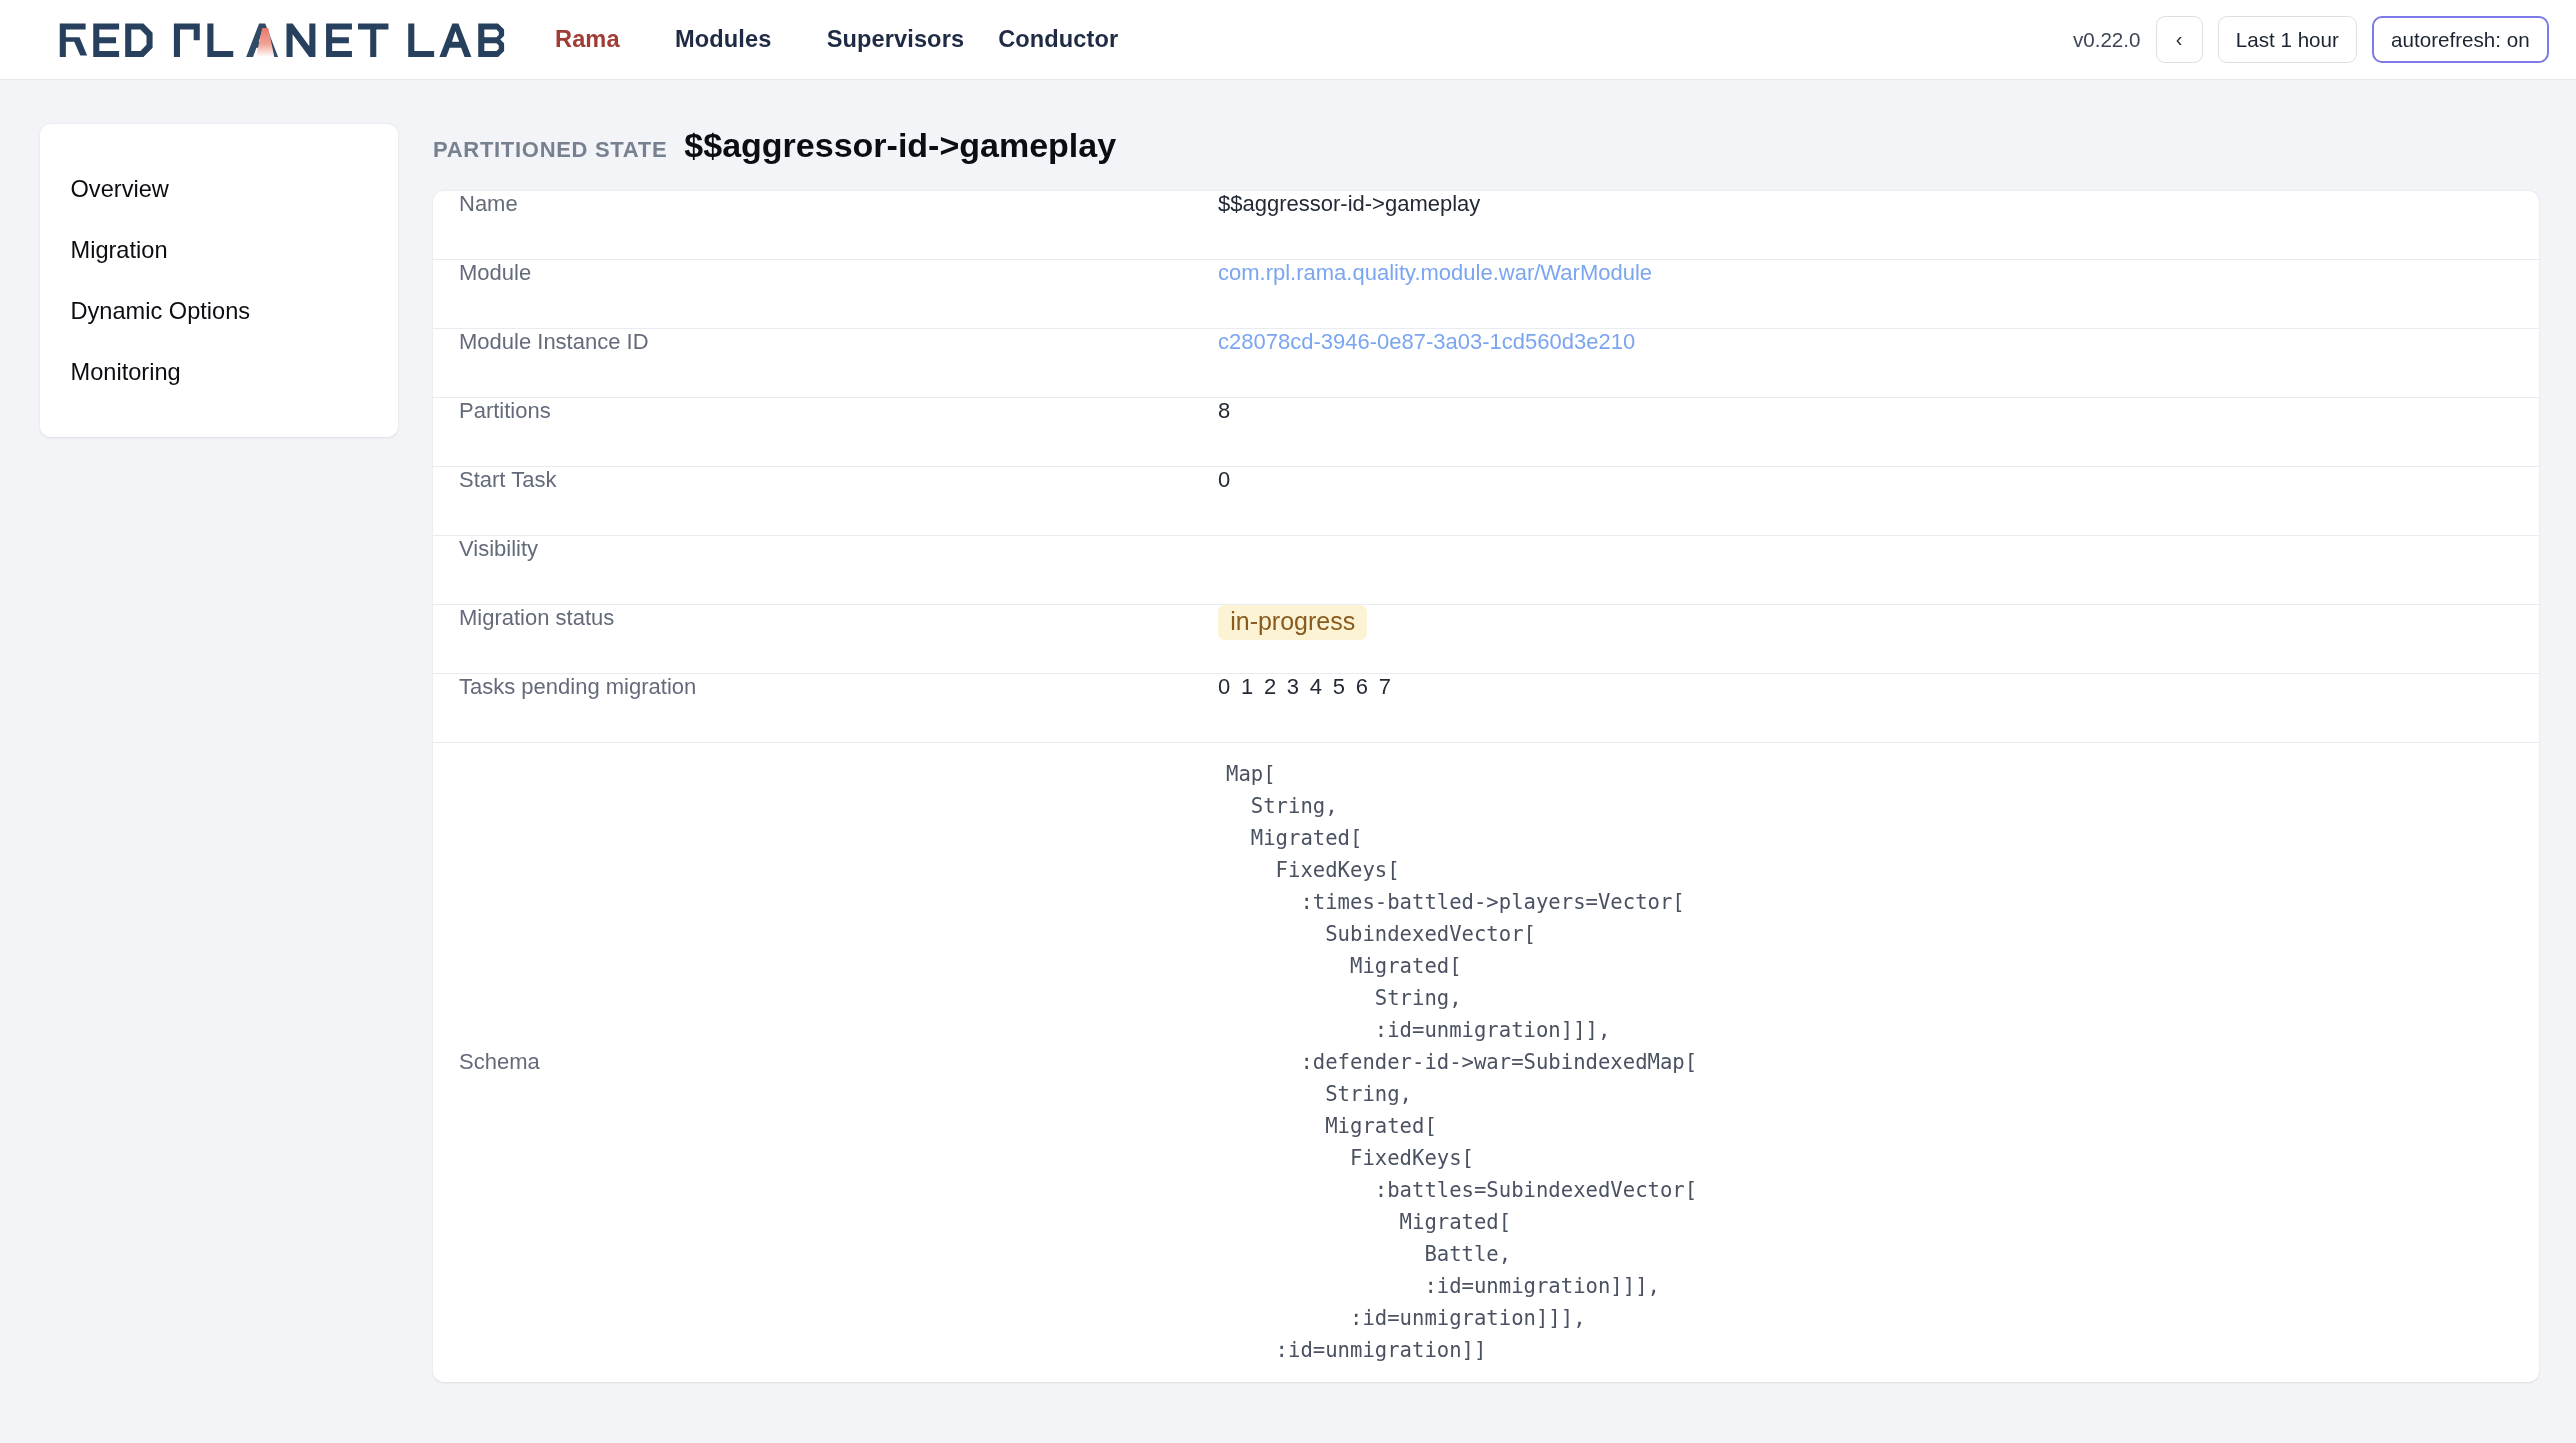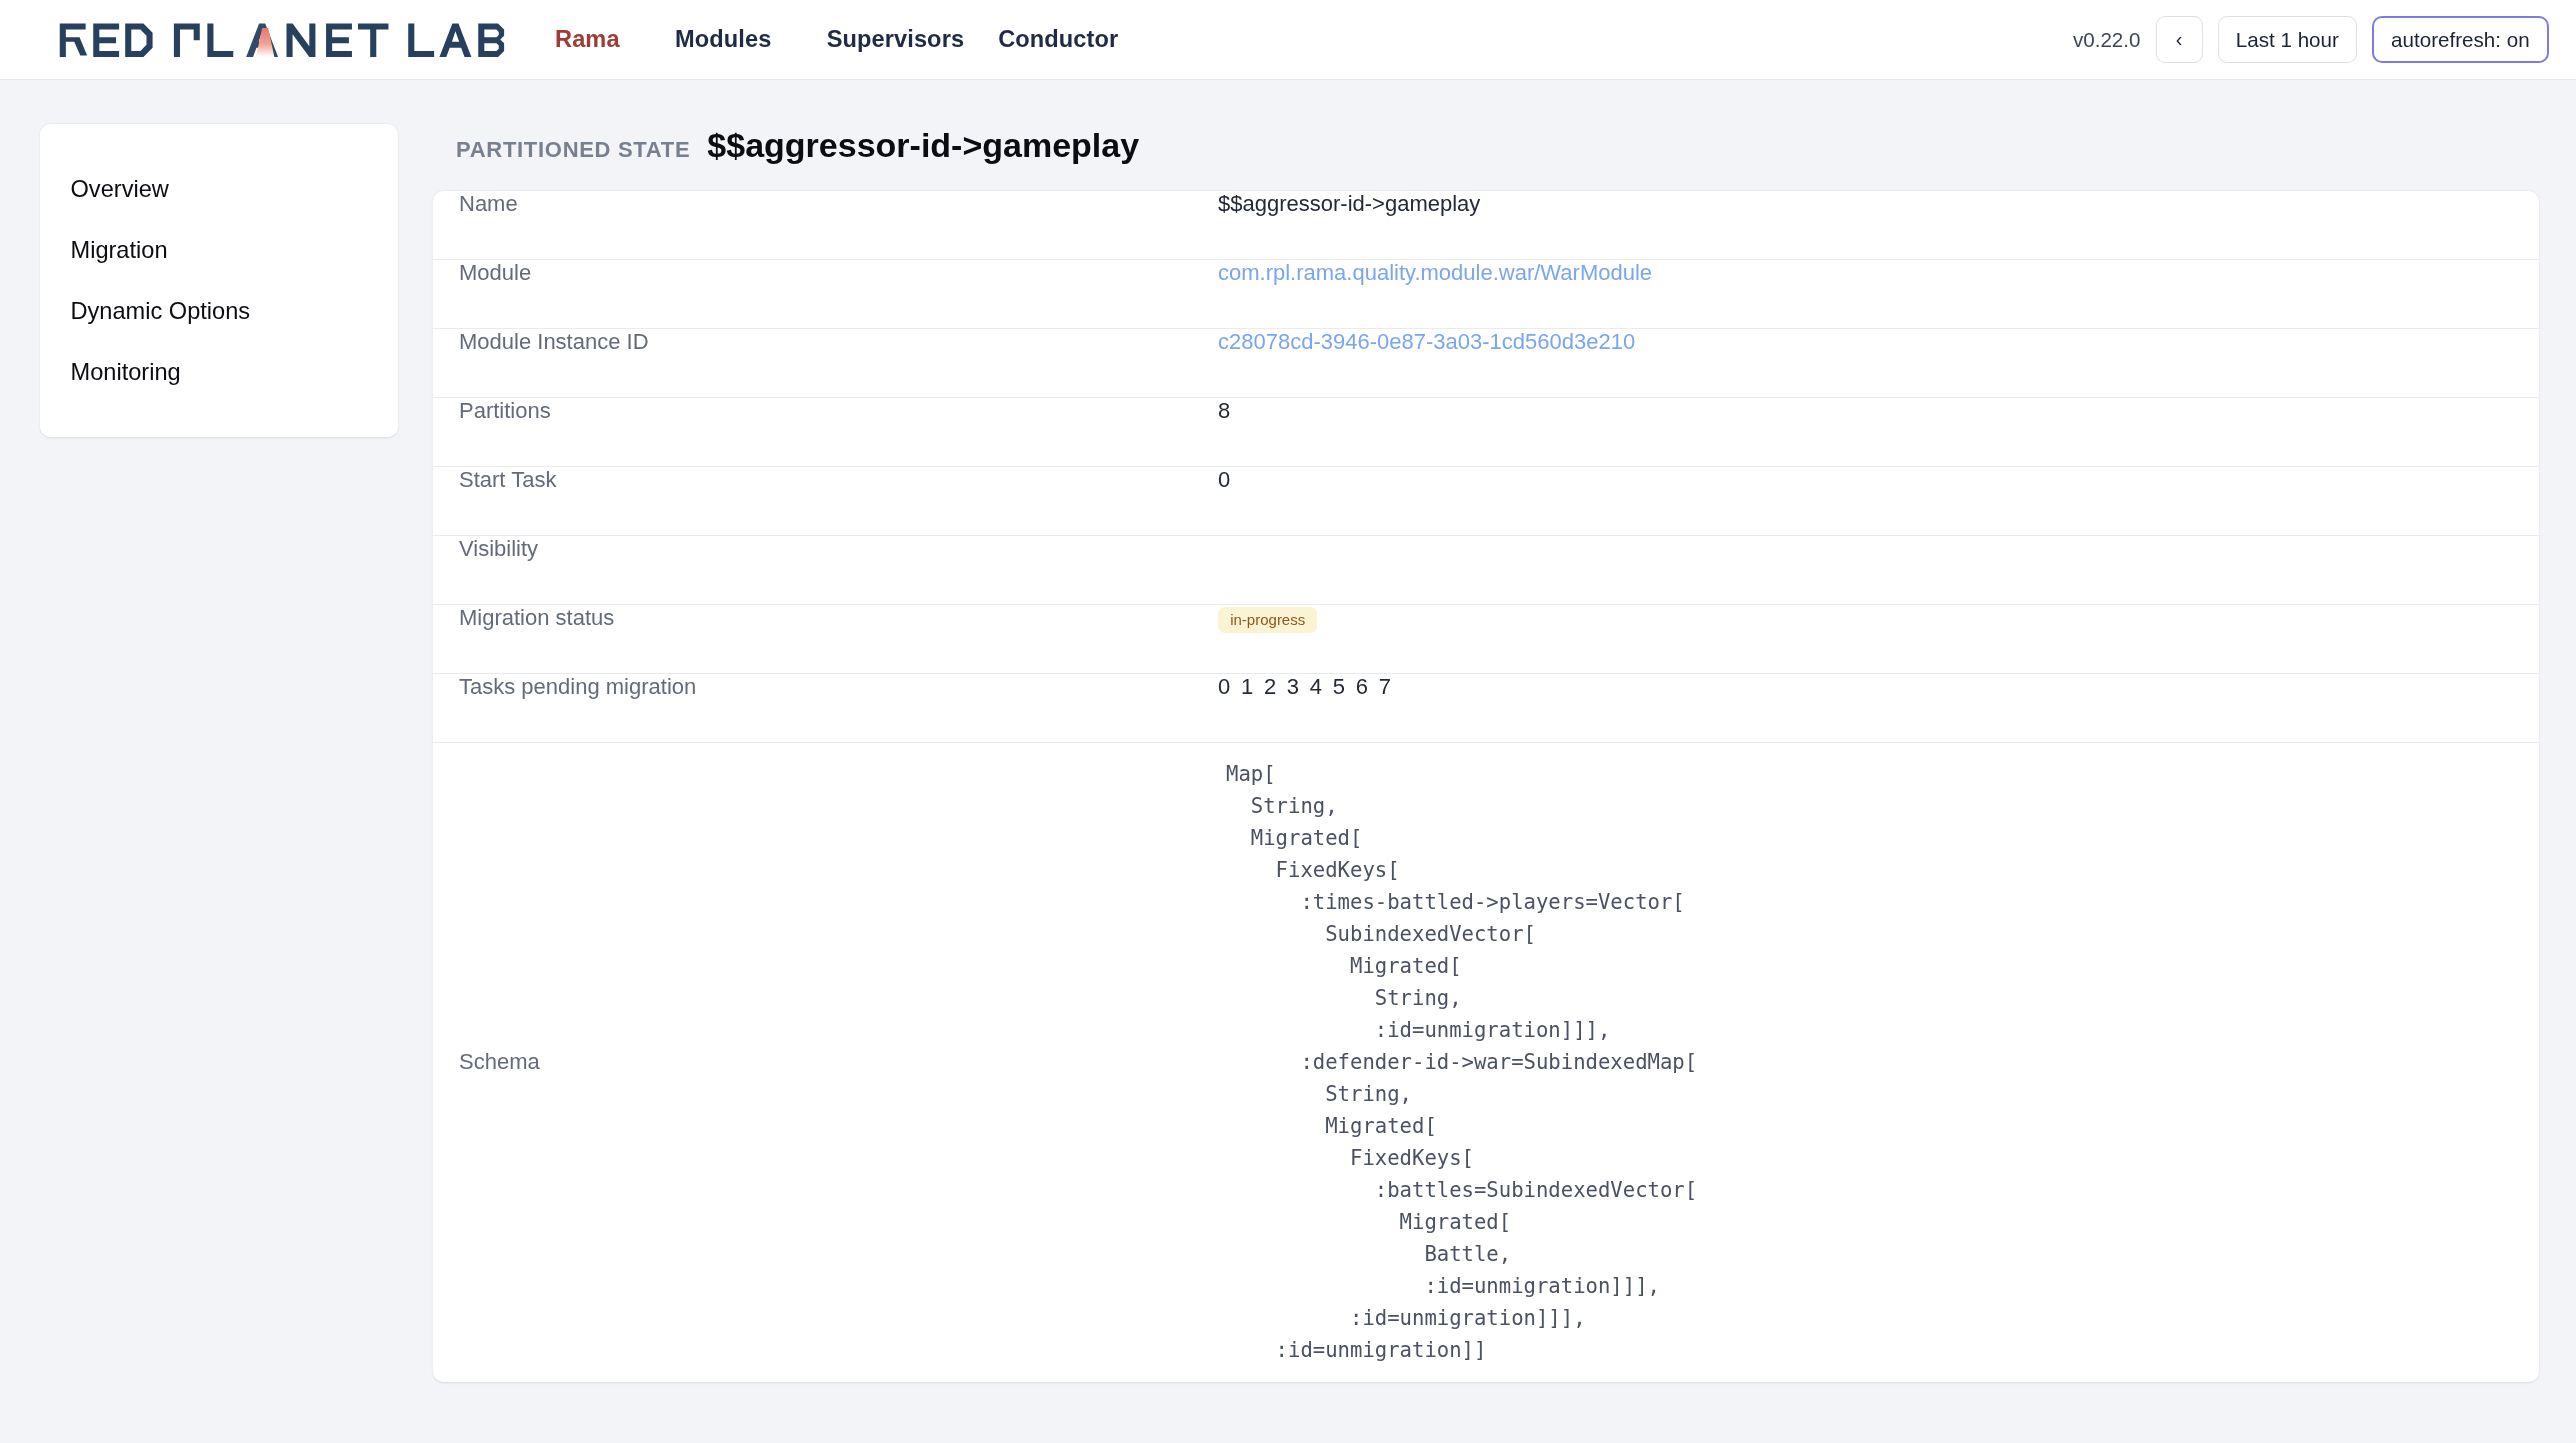--- a/index.html
+++ b/index.html
@@ -92,21 +92,20 @@
 
   .pagetitle { display: flex; align-items: baseline; padding: 1.5px 0 26px 0; }
   .kicker {
     font-size: 22px;
     font-weight: 700;
     letter-spacing: 0.7px;
     color: #77808f;
     text-transform: uppercase;
     margin-right: 17px;
     white-space: nowrap;
-    margin-left: 23px;
   }
   .titletext {
     font-size: 34px;
     font-weight: 700;
     color: #0b0d12;
     white-space: nowrap;
   }
 
   
   .card {
@@ -139,21 +138,21 @@
   .rvalue a {
     color: #7aa5f0;
     text-decoration: none;
     cursor: pointer;
     word-break: break-all;
   }
   .badge {
     display: inline-block;
     background: #fbf3d3;
     color: #8a5a1e;
-    font-size: 15px;
+    font-size: 25px;
     border-radius: 6.9px;
     padding: 4.6px 12.2px 6.1px 12.2px;
     line-height: 1;
   }
   .tasklist { letter-spacing: 2.3px; }
   pre.schema-code {
     font-family: "DejaVu Sans Mono", monospace;
     font-size: 20.6px;
     line-height: 32px;
     color: #4a5262;

